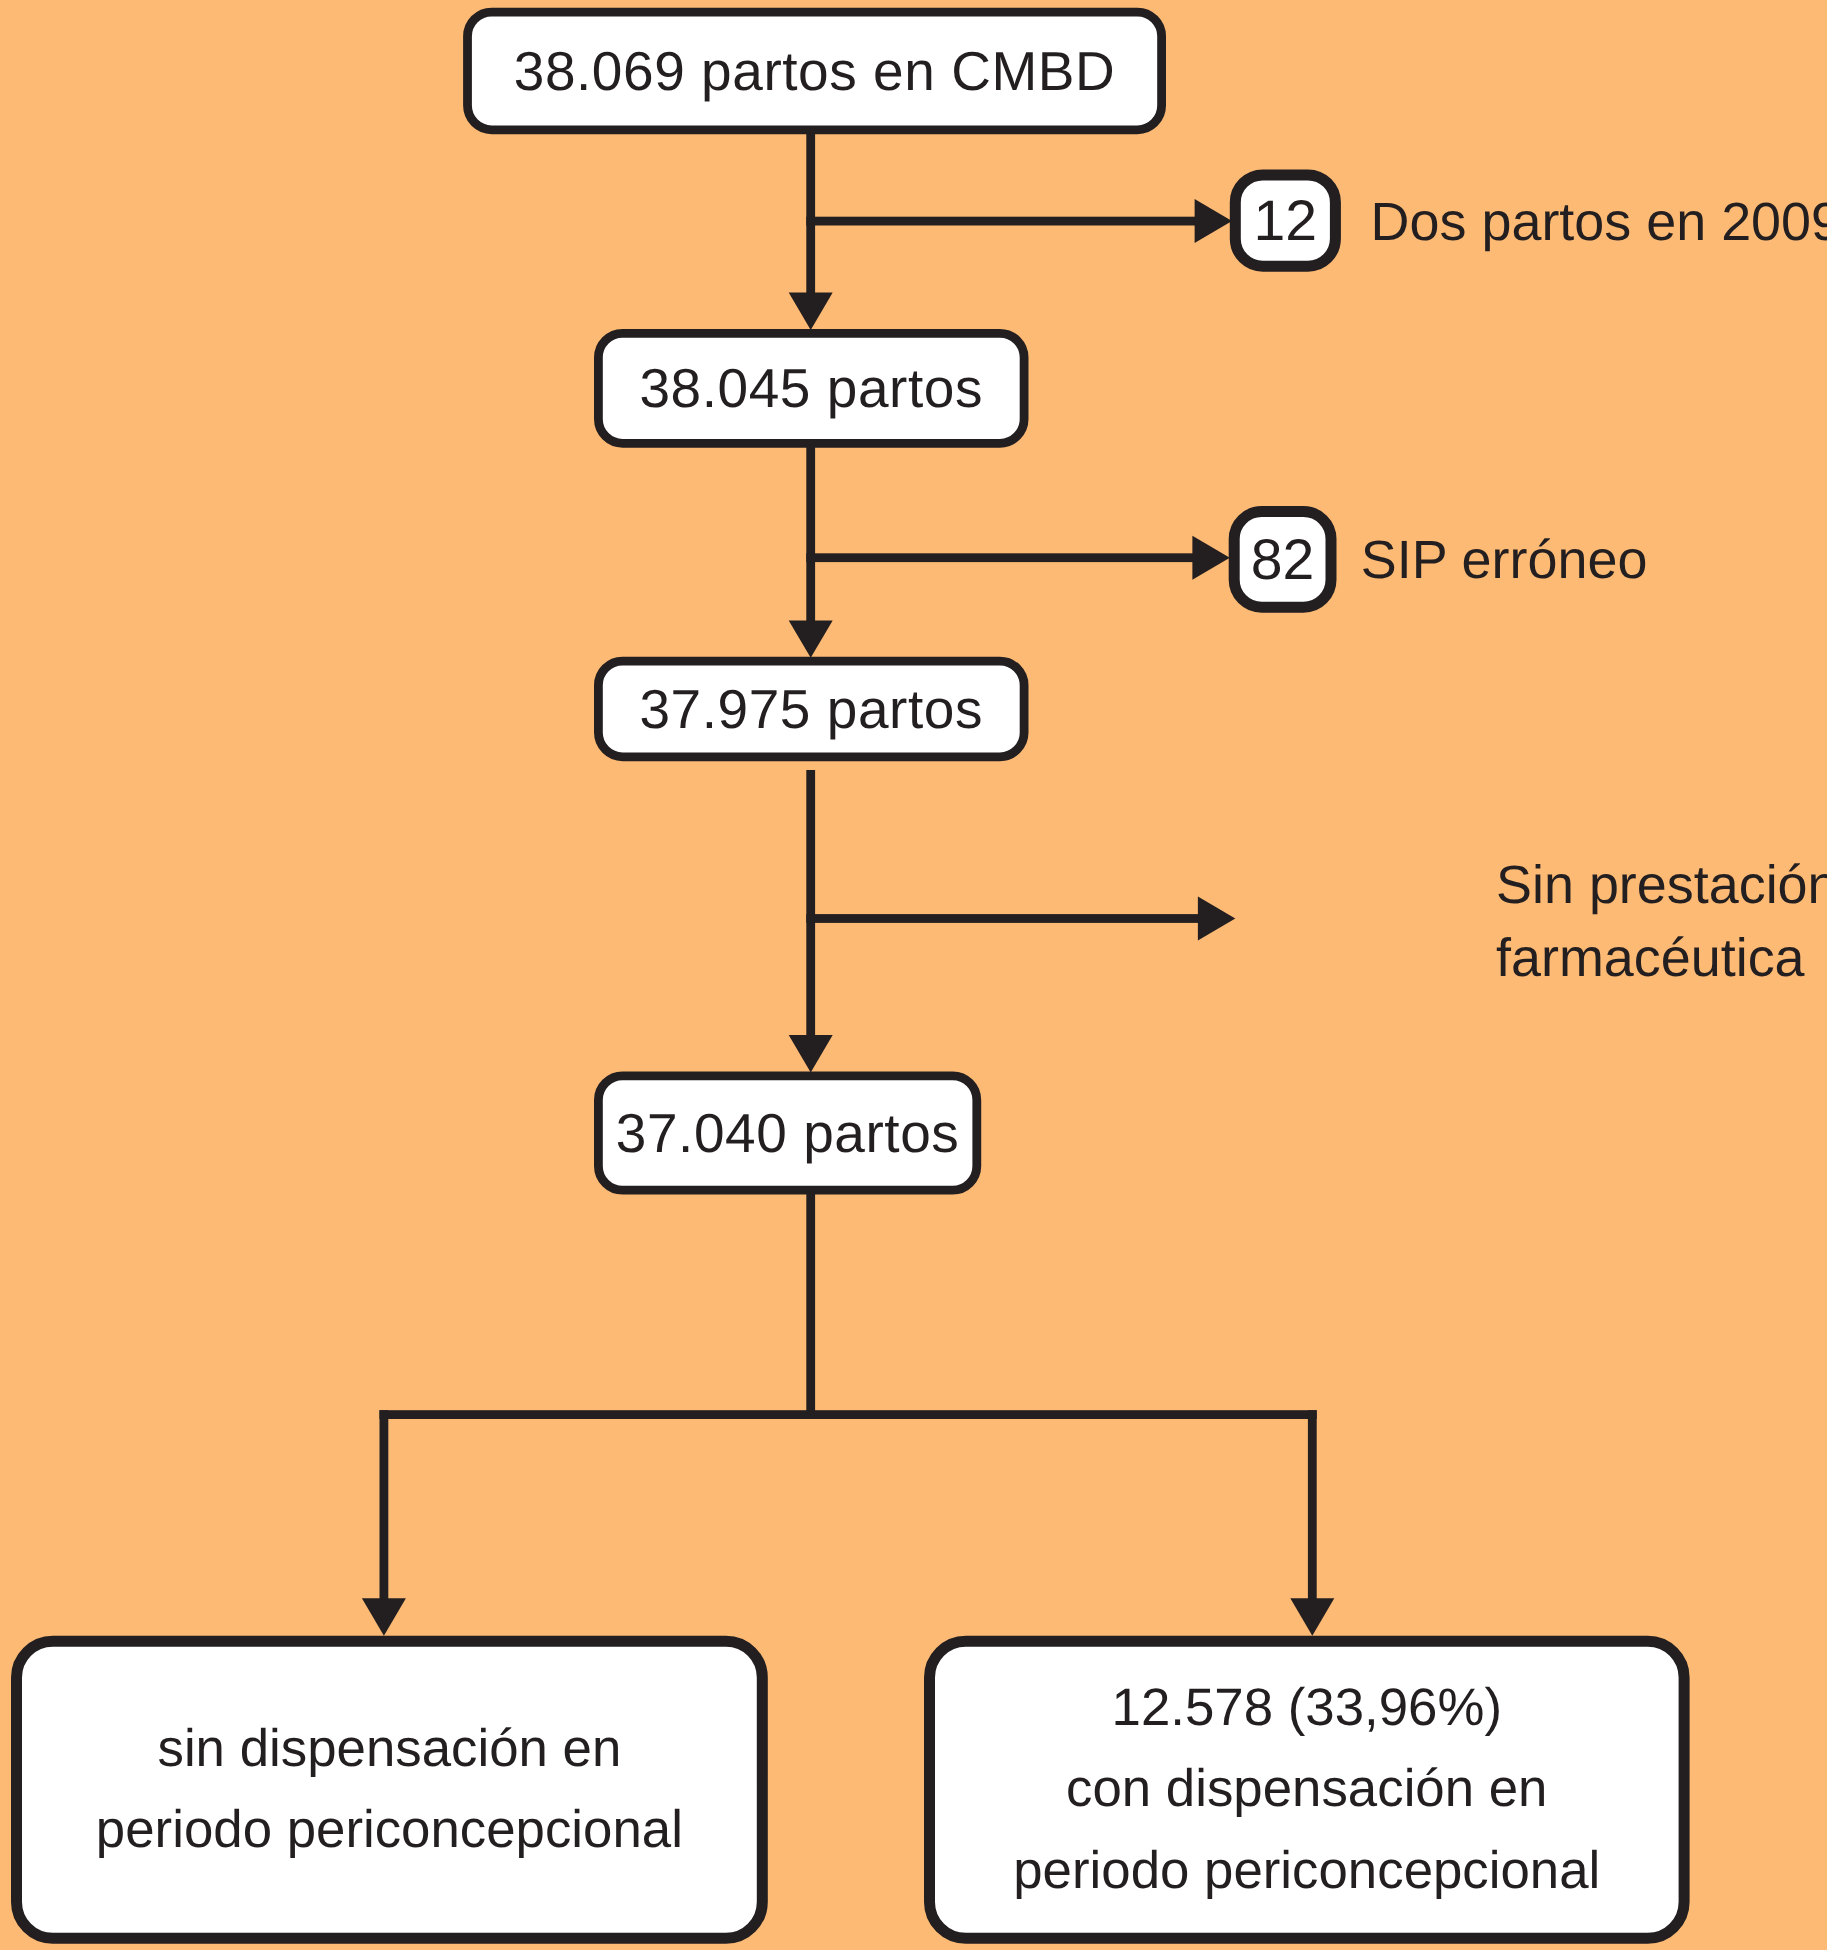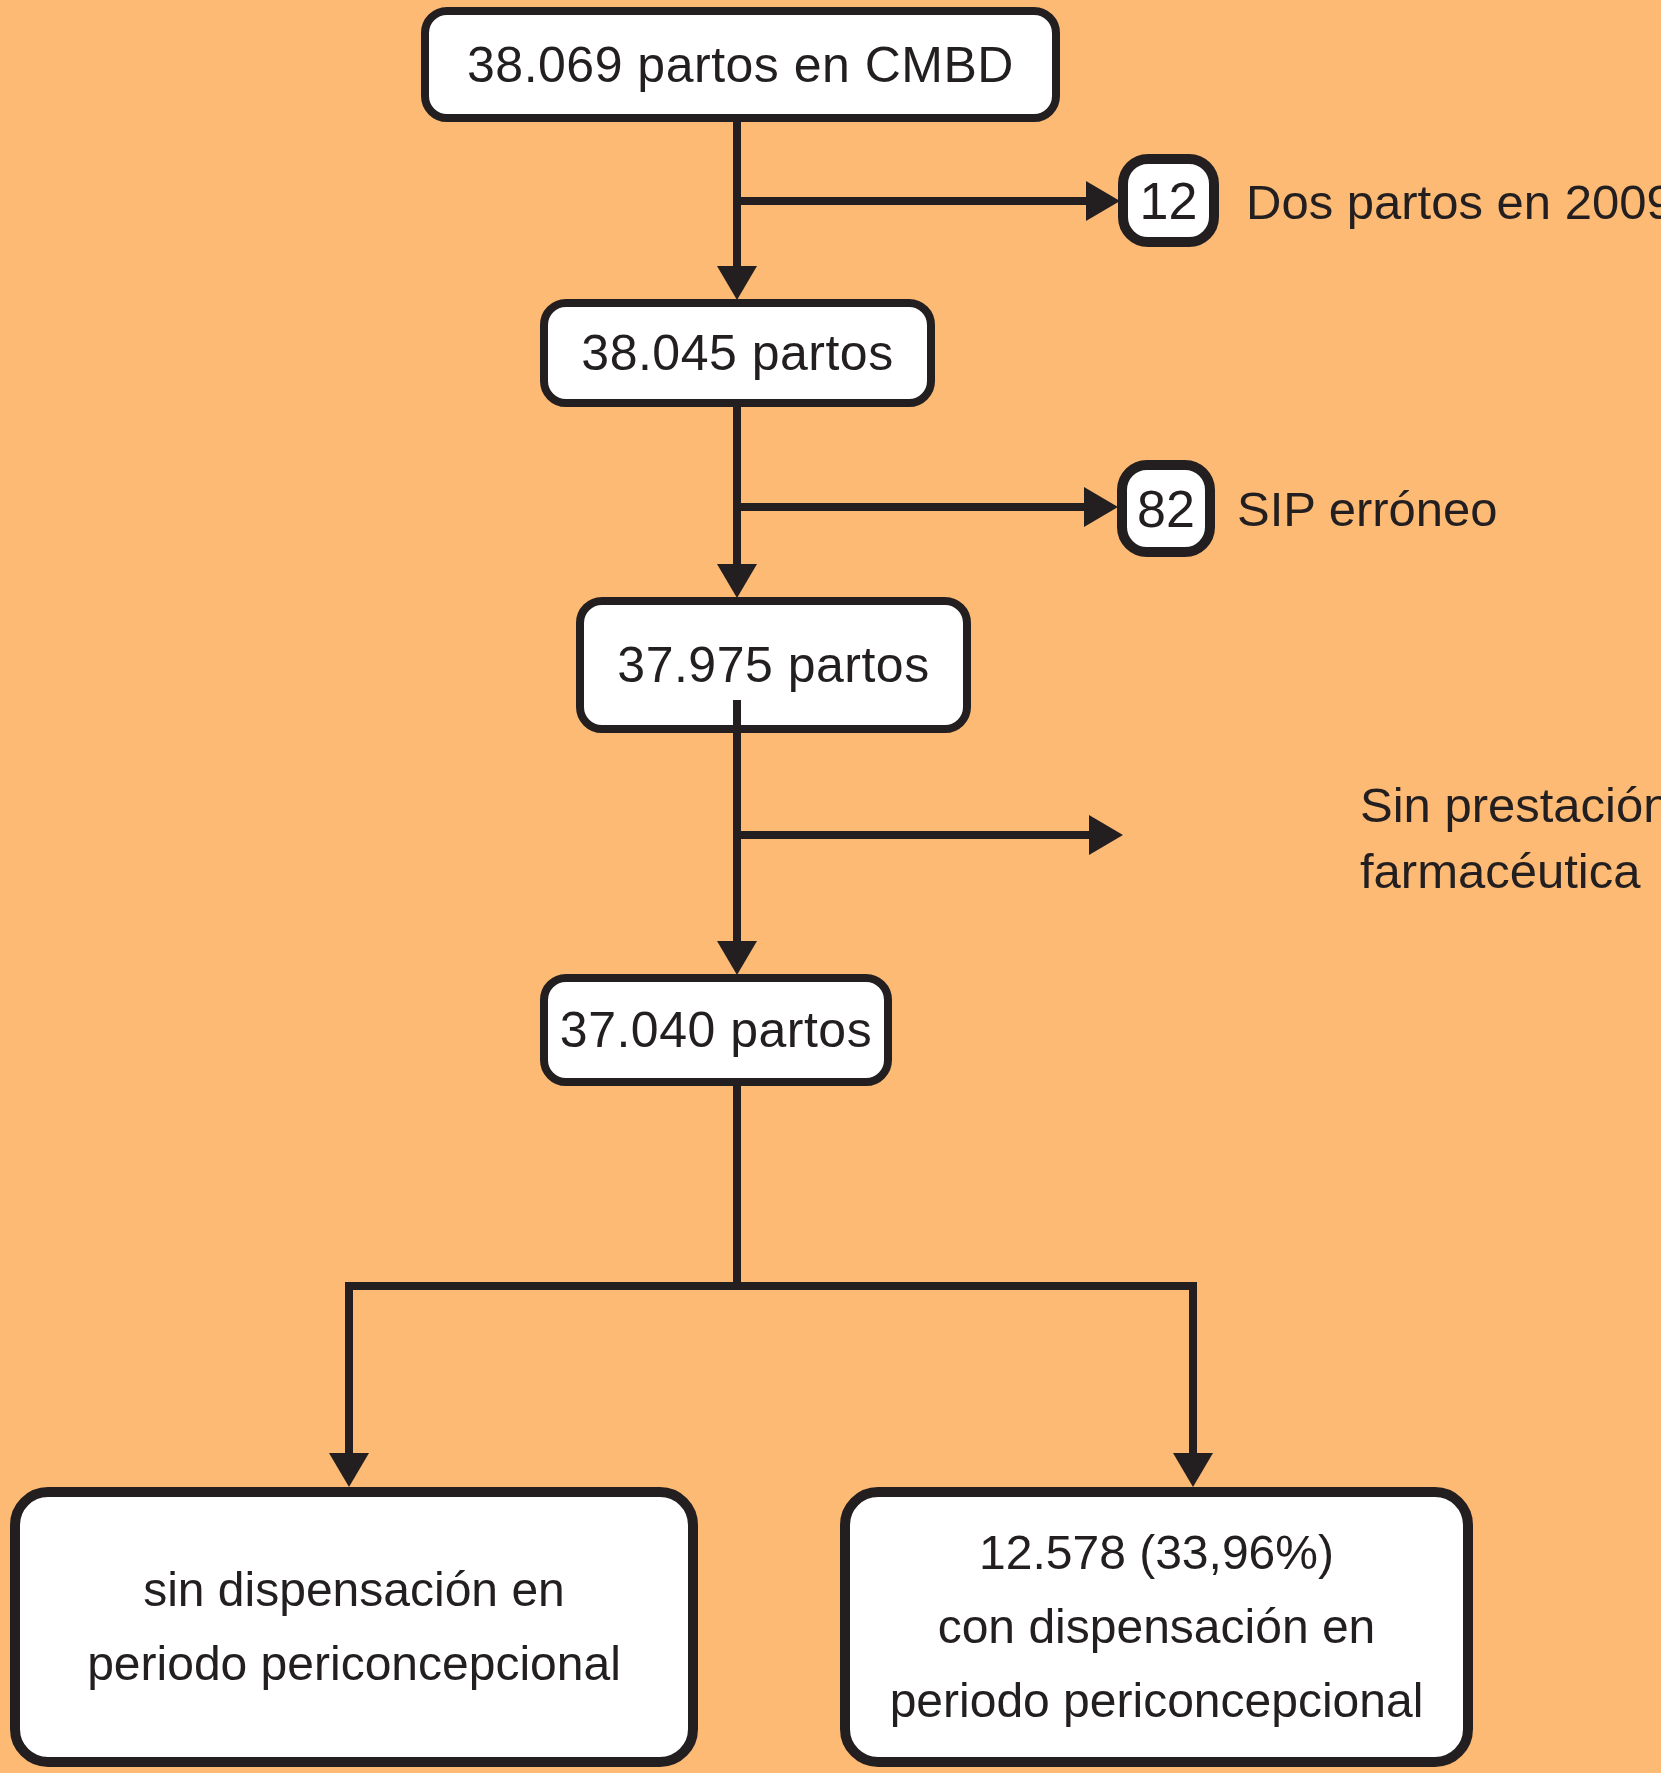--- a/index.html
+++ b/index.html
@@ -86,21 +86,21 @@
 <div class="stage">
 
   <div class="node main-node" style="left:421px; top:7px; width:639px; height:115px;">
     <span>38.069 partos en CMBD</span>
   </div>
 
   <div class="node main-node" style="left:540px; top:299px; width:395px; height:108px;">
     <span>38.045 partos</span>
   </div>
 
-  <div class="node main-node" style="left:540px; top:597px; width:395px; height:136px;margin-left:36px;">
+  <div class="node main-node" style="left:540px; top:597px; width:395px; height:95px;">
     <span>37.975 partos</span>
   </div>
 
   <div class="node main-node" style="left:540px; top:974px; width:352px; height:112px;">
     <span>37.040 partos</span>
   </div>
 
   <div class="vline" style="left:733px; top:118px; height:150px;"></div>
   <div class="arrow-down" style="left:717px; top:266px;"></div>
 
@@ -139,21 +139,21 @@
   <div class="vline" style="left:1189px; top:1282px; height:172px;"></div>
   <div class="arrow-down" style="left:1173px; top:1453px;"></div>
 
   <div class="node outcome-node" style="left:10px; top:1487px; width:688px; height:280px;">
     <div>
       <span class="line">sin dispensación en</span>
       <span class="line">periodo periconcepcional</span>
     </div>
   </div>
 
-  <div class="node outcome-node" style="left:840px; top:1487px; width:633px; height:280px;">
+  <div class="node outcome-node" style="left:840px; top:1487px; width:696px; height:280px;">
     <div>
       <span class="line">12.578 (33,96%)</span>
       <span class="line">con dispensación en</span>
       <span class="line">periodo periconcepcional</span>
     </div>
   </div>
 
 </div>
 
 </body></html>

